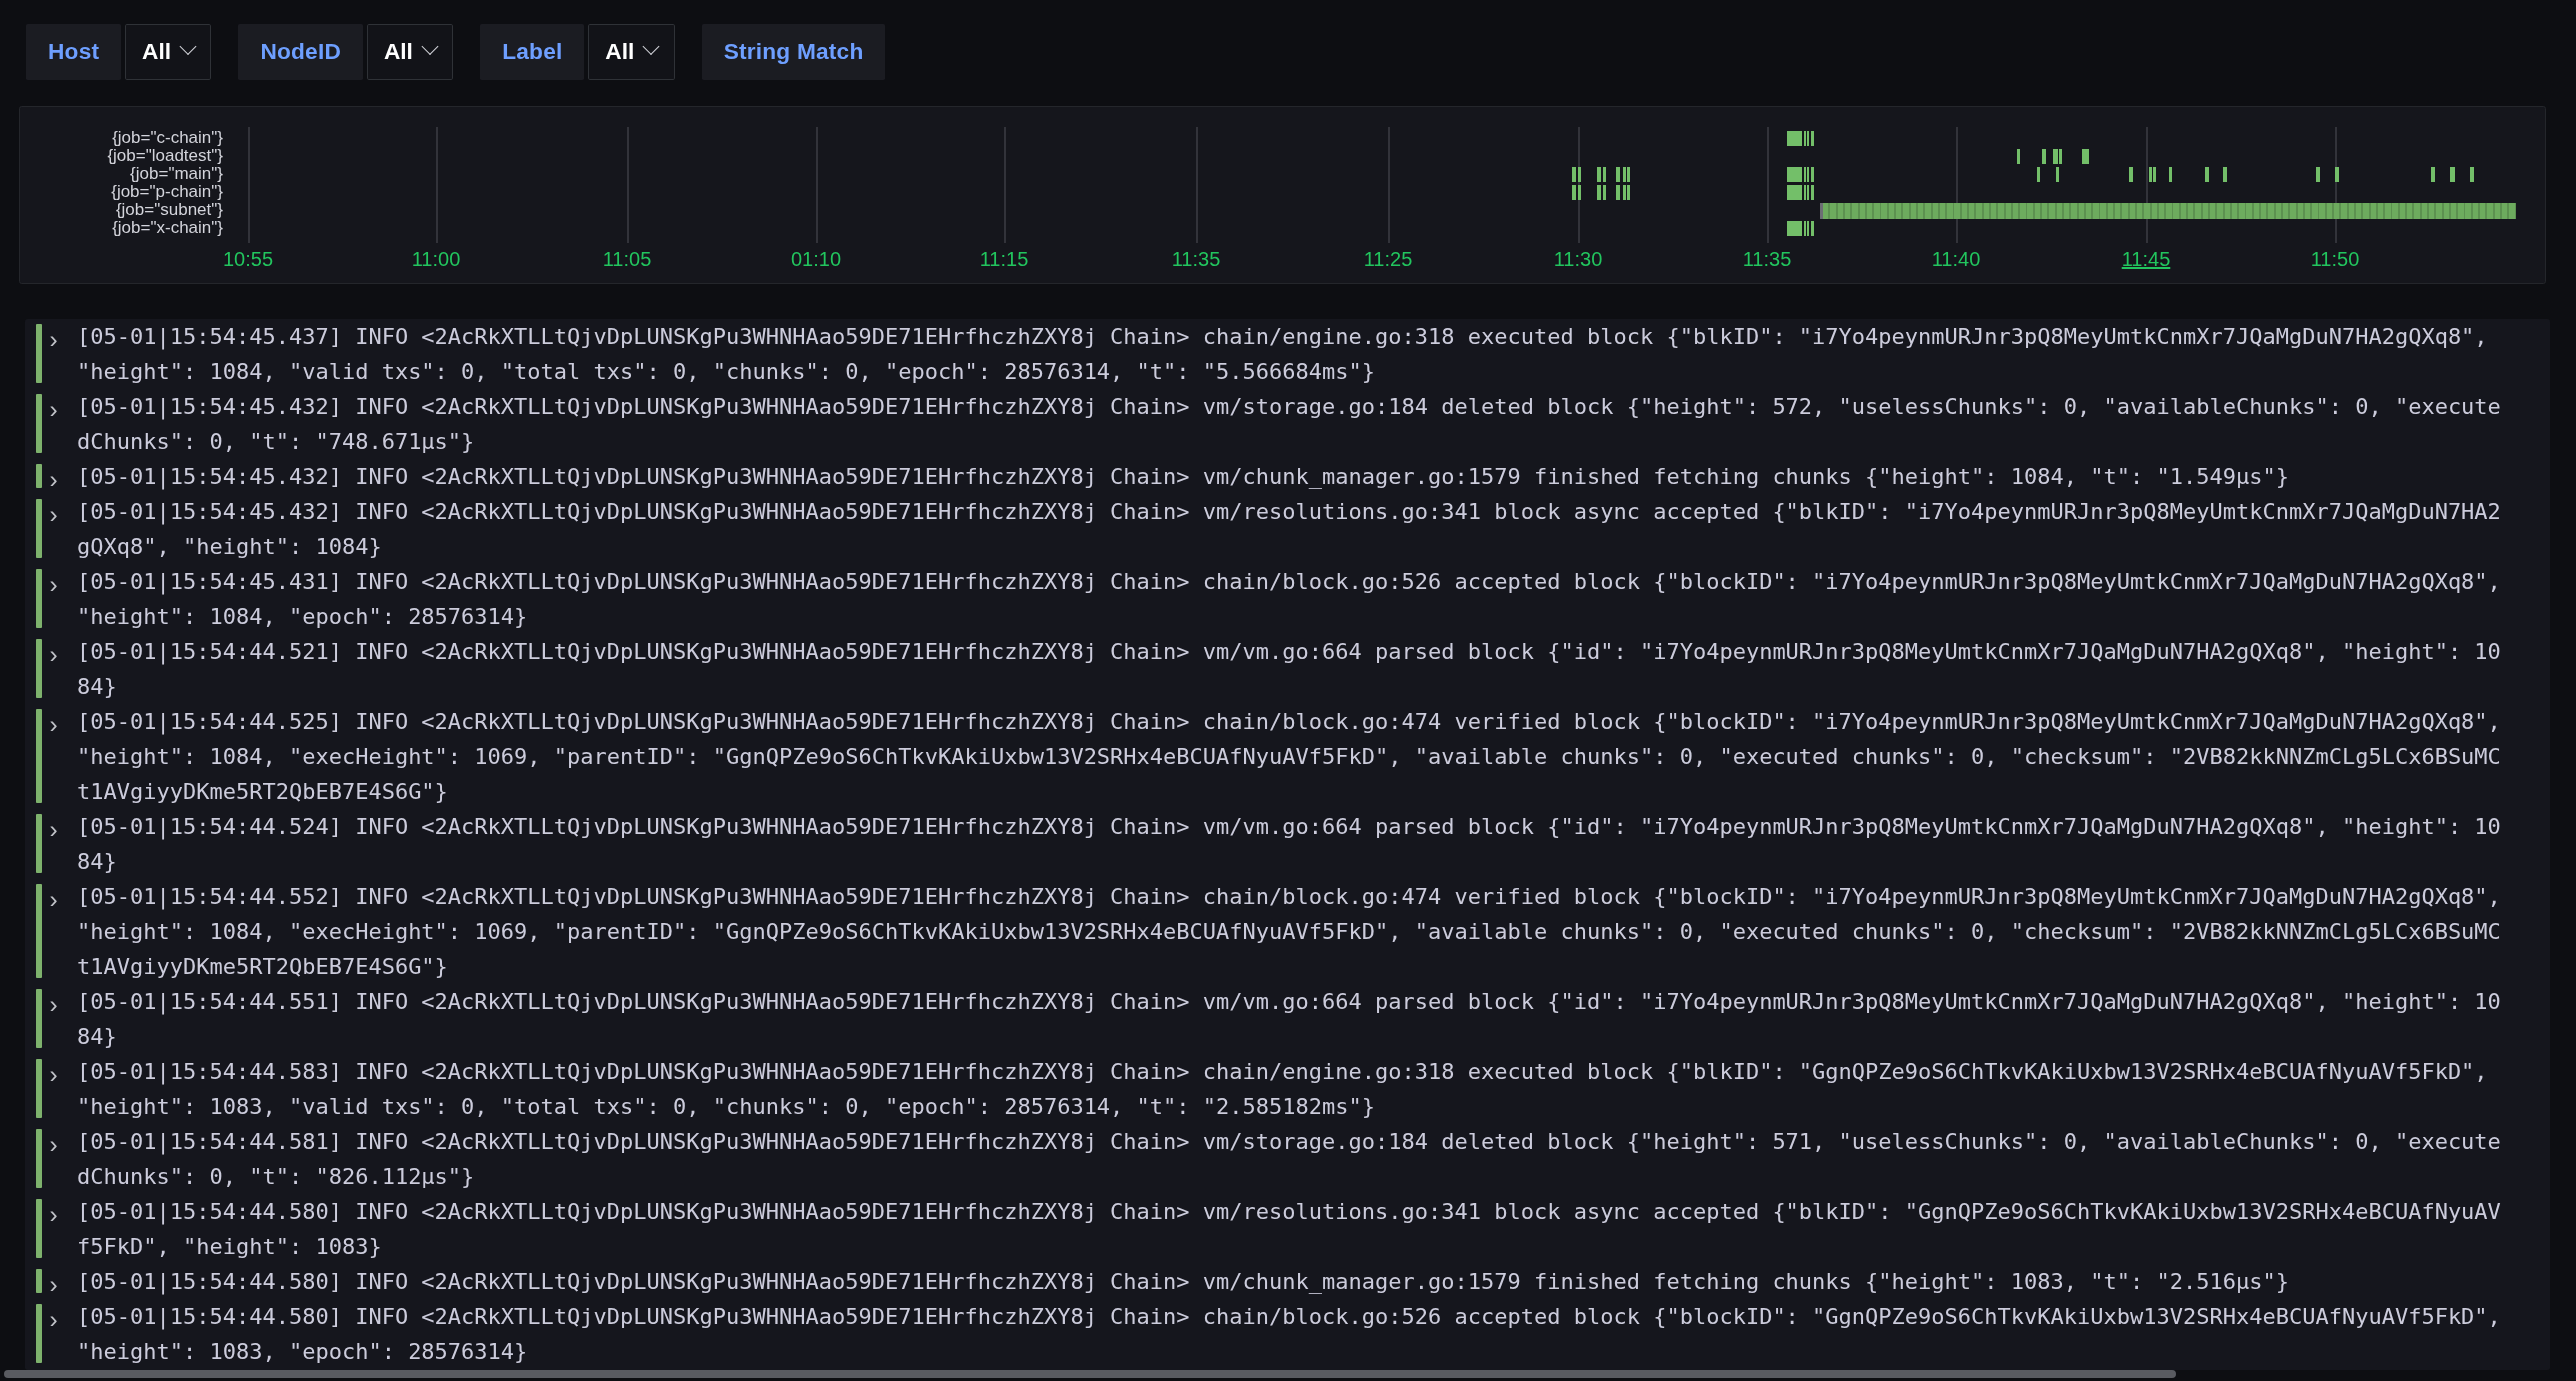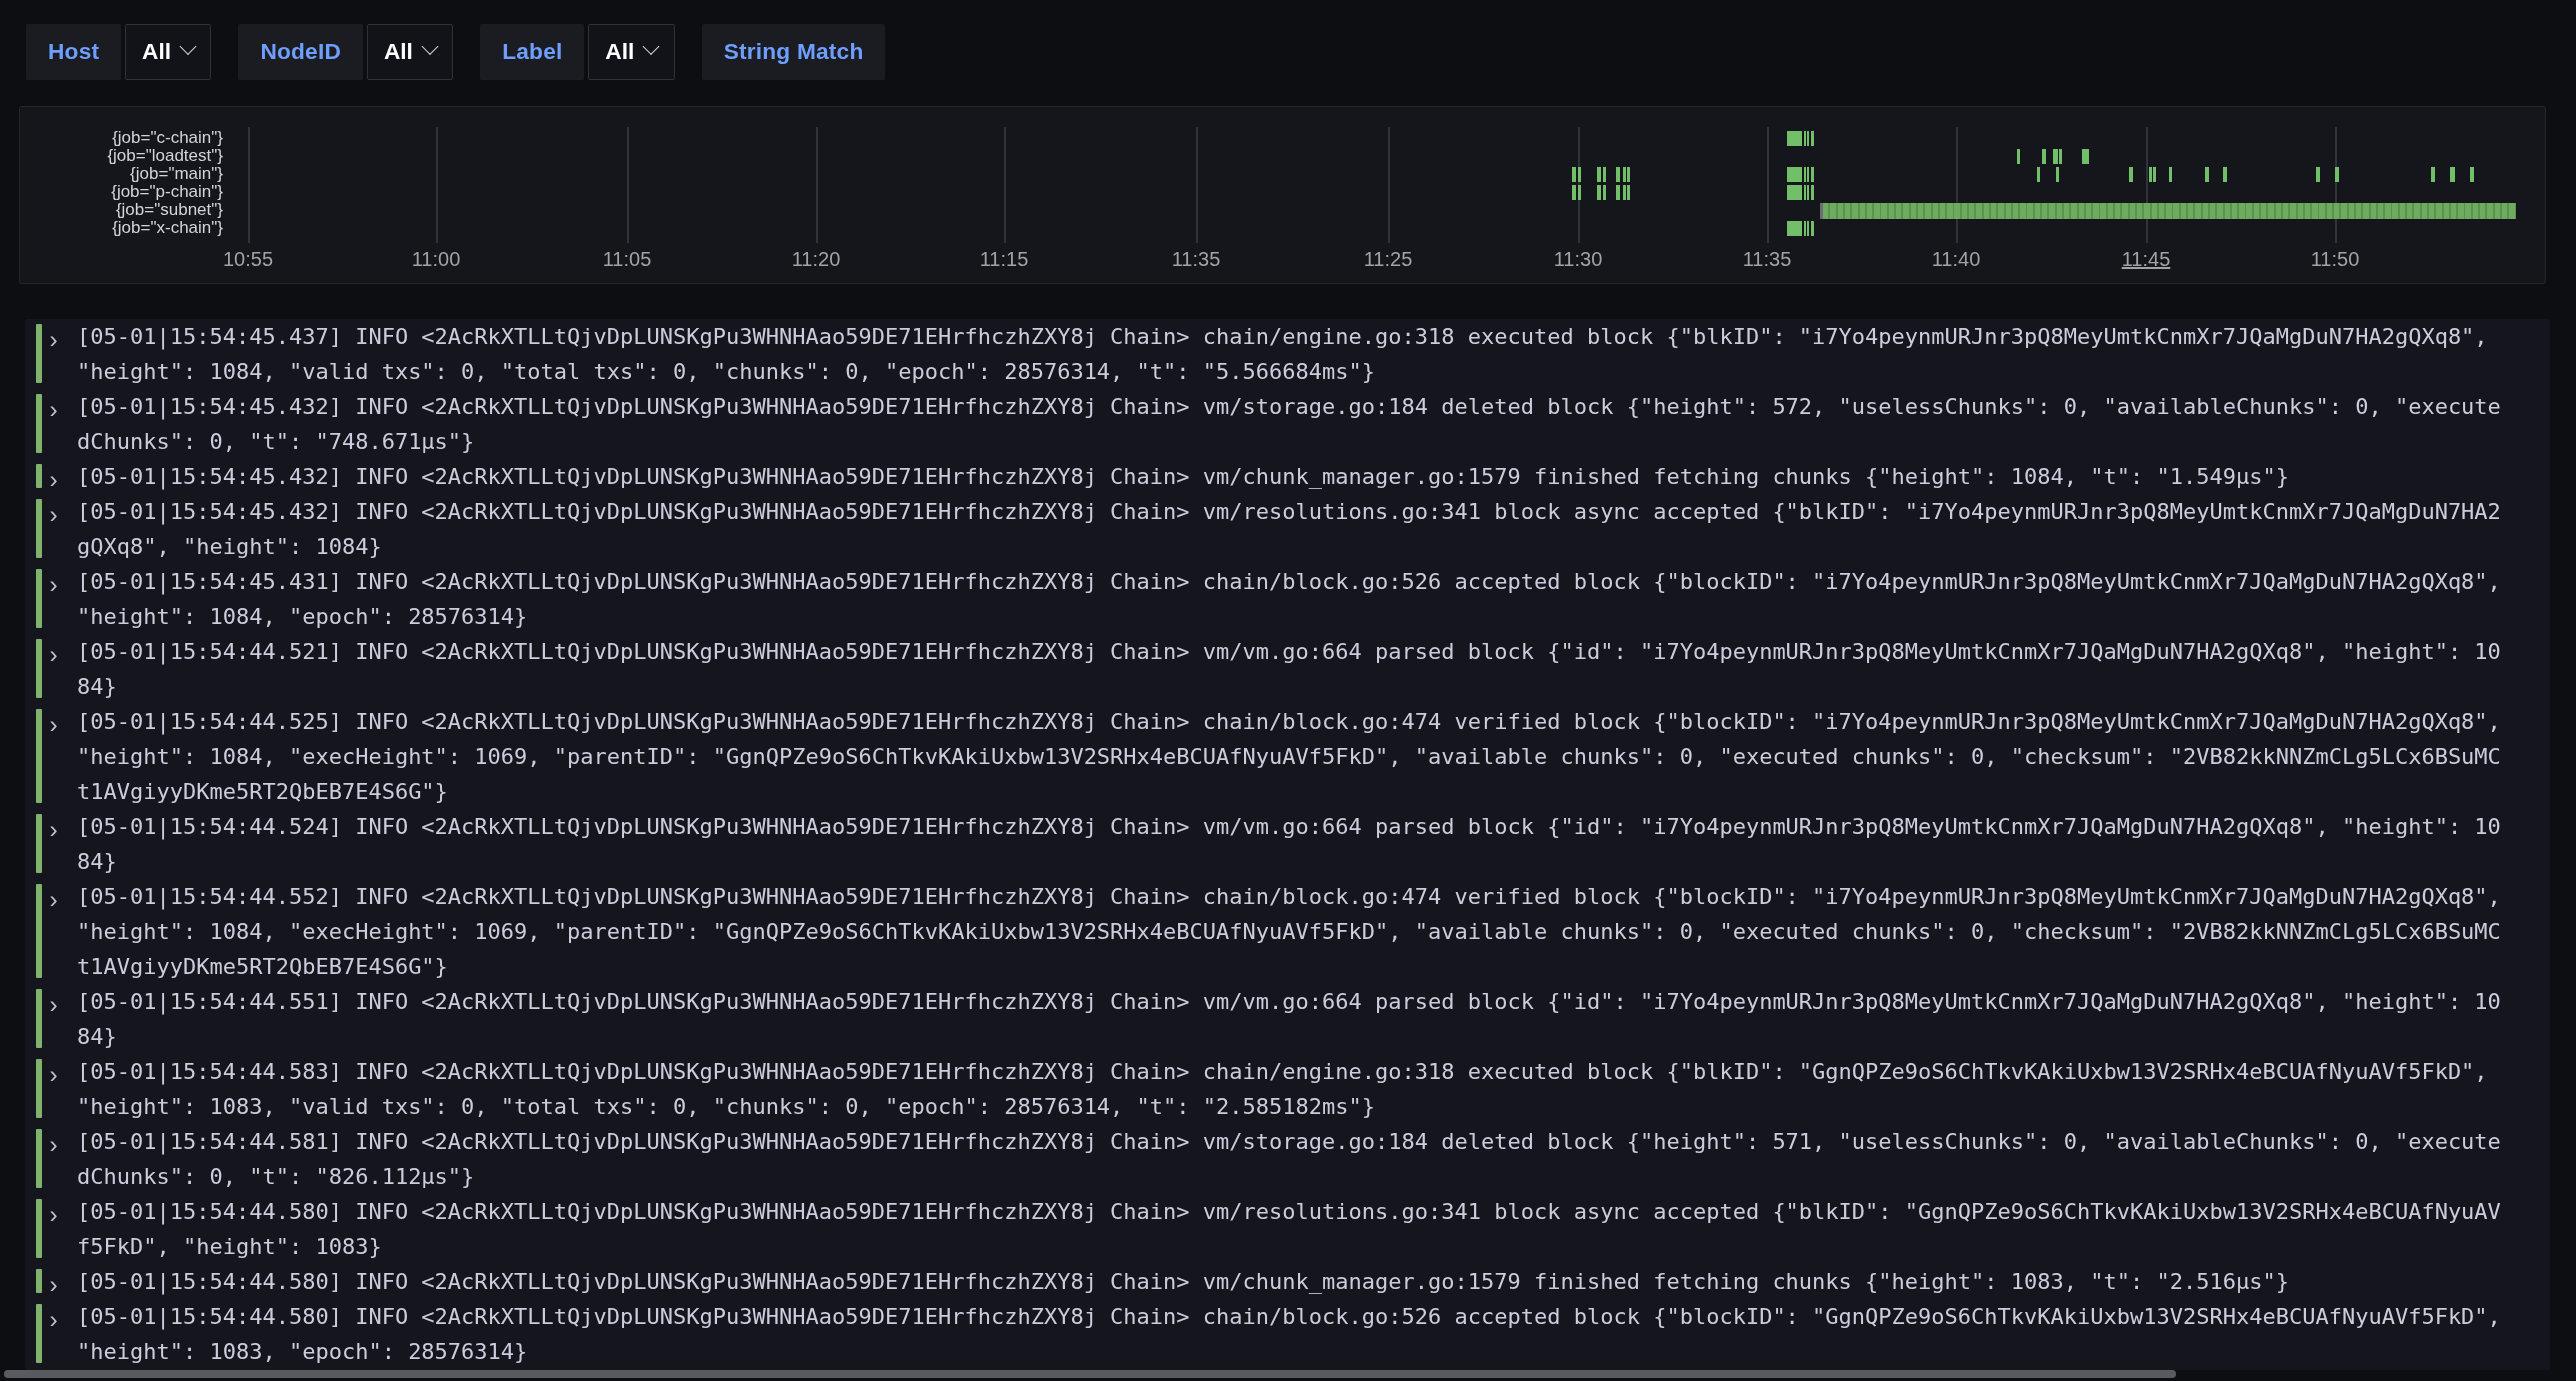--- a/index.html
+++ b/index.html
@@ -20,21 +20,21 @@
   .var-input::placeholder{color:#73767e;}
 
   
   .panel{position:absolute;left:19px;top:106px;width:2525px;height:176px;
          background:#15161c;border:0.9px solid #24262b;border-radius:2.7px;}
   .legend{position:absolute;left:0;top:22px;width:203px;text-align:right;
           font-size:17px;line-height:18px;color:#d3d4db;white-space:pre;}
   .legend div{height:18px;}
   .plot{position:absolute;left:0;top:0;right:0;bottom:0;}
   .gridline{position:absolute;top:20px;height:116px;width:1.8px;background:rgba(204,204,220,0.16);}
-  .tick{position:absolute;top:141px;transform:translateX(-50%);font-size:20px;color:#a3a3a3;}
+  .tick{position:absolute;top:141px;transform:translateX(-50%);font-size:20px;color:#22c55e;}
   .mark{position:absolute;height:15.4px;background:#73bf69;}
   .band{position:absolute;height:16.3px;
         background:repeating-linear-gradient(90deg,#6dab5e 0 5.4px,#5c9150 5.4px 7.3px);}
   .band-divider{position:absolute;height:16.3px;background:#6c6e74;}
 
   
   .logs{position:absolute;left:25px;top:319px;width:2525px;height:1051px;background:#15161d;border-radius:2.7px;}
   .entry{position:relative;padding-left:52px;cursor:pointer;}
   .entry::before{content:"";position:absolute;left:11px;top:4.5px;bottom:6.3px;width:6.3px;
                  border-radius:0.9px;background:#7eb26d;}
@@ -78,21 +78,21 @@
 <div class="panel">
   <div class="legend" id="legend"><div>{job="c-chain"}</div><div>{job="loadtest"}</div><div>{job="main"}</div><div>{job="p-chain"}</div><div>{job="subnet"}</div><div>{job="x-chain"}</div></div>
   <div class="plot" id="plot">
       <div class="gridline" style="left: 228px;"></div>
       <div class="tick" style="left: 228px;">10:55</div>
       <div class="gridline" style="left: 416px;"></div>
       <div class="tick" style="left: 416px;">11:00</div>
       <div class="gridline" style="left: 607px;"></div>
       <div class="tick" style="left: 607px;">11:05</div>
       <div class="gridline" style="left: 796px;"></div>
-      <div class="tick" style="left: 796px;">11:20</div>
+      <div class="tick" style="left: 796px;">01:10</div>
       <div class="gridline" style="left: 984px;"></div>
       <div class="tick" style="left: 984px;">11:15</div>
       <div class="gridline" style="left: 1176px;"></div>
       <div class="tick" style="left: 1176px;">11:35</div>
       <div class="gridline" style="left: 1368px;"></div>
       <div class="tick" style="left: 1368px;">11:25</div>
       <div class="gridline" style="left: 1558px;"></div>
       <div class="tick" style="left: 1558px;">11:30</div>
       <div class="gridline" style="left: 1747px;"></div>
       <div class="tick" style="left: 1747px;">11:35</div>

